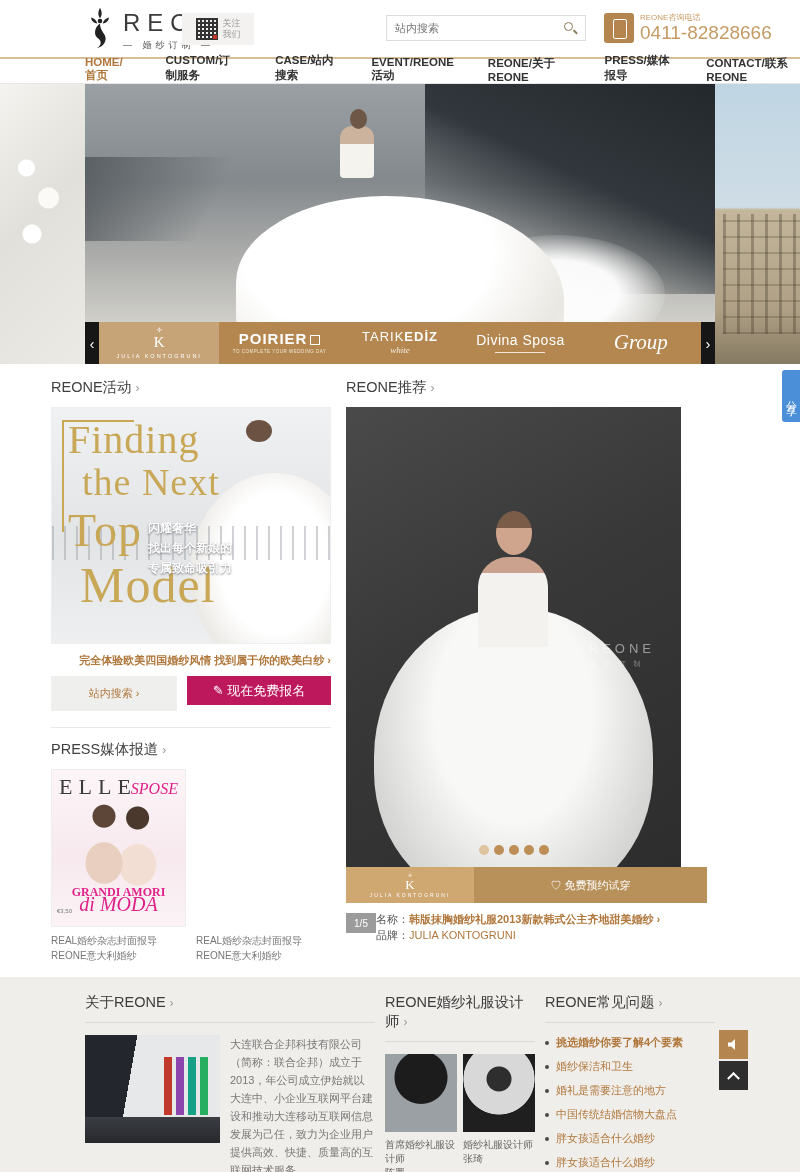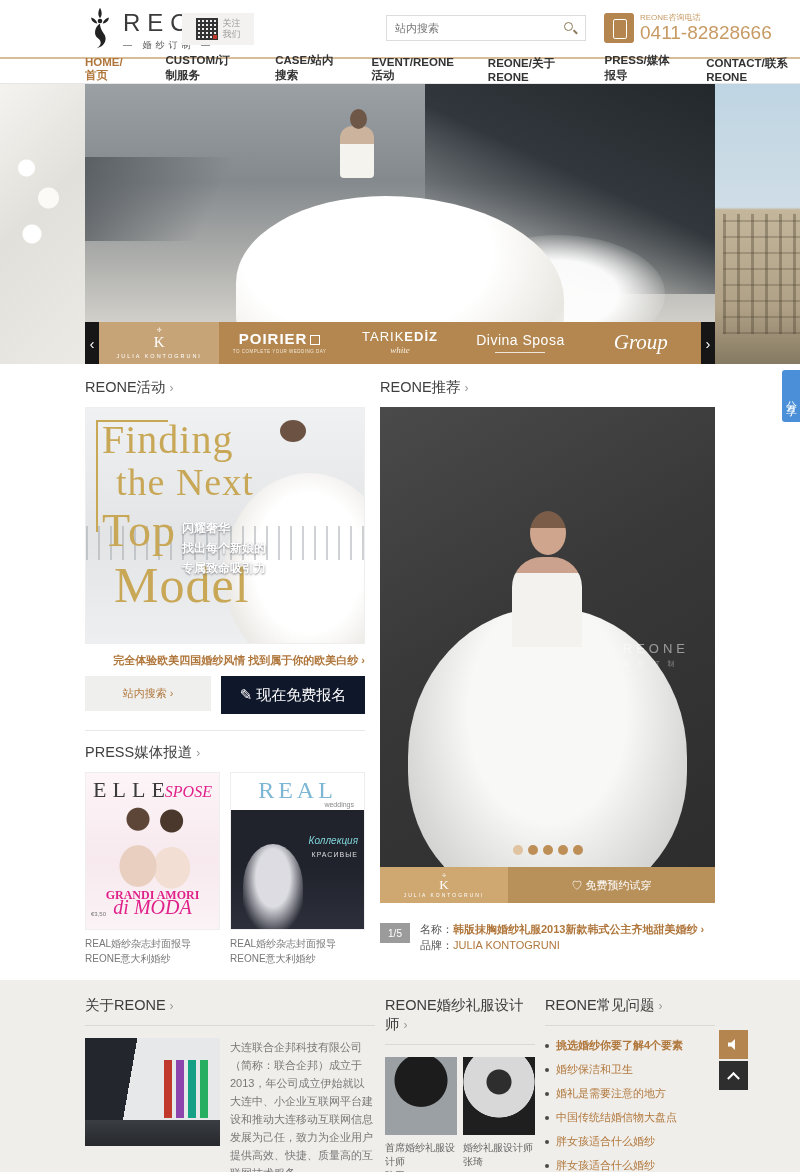--- a/index.html
+++ b/index.html
@@ -74,21 +74,21 @@
   .bc-poirier .sq { width:10px; height:10px; border:1.5px solid #fff; display:inline-block; }
   .bc-tagline { font-size:4.5px; letter-spacing:.5px; margin-top:2px; color:#f3e7d6; }
   .bc-tarik { font-size:13px; letter-spacing:1px; }
   .bc-tarik b { font-weight:bold; }
   .bc-white { font-family:"Liberation Serif",serif; font-style:italic; font-size:9px; margin-top:1px; color:#f6eee2; }
   .bc-divina { font-size:14px; letter-spacing:.5px; }
   .bc-divina-line { width:50px; height:1px; background:rgba(255,255,255,.8); margin-top:3px; }
   .bc-group { font-family:"Liberation Serif",serif; font-style:italic; font-size:21px; }
 
   
-  .main { display:flex; padding:10px 85px 14px 85px; gap:15px; }
+  .main { display:flex; padding:10px 85px 14px 51px; gap:15px; }
   .col-l { width:280px; }
   .col-r { width:361px; }
   .sec-h { font-size:14.5px; color:#404040; margin:4px 0 10px 0; }
   .sec-h .arr { color:#999; font-size:12px; }
 
   
   .poster { position:relative; width:280px; height:237px; overflow:hidden; border:1px solid #eee; cursor:pointer;
       background:linear-gradient(180deg,#eff1f2 0%,#e2e4e6 55%,#edeff0 100%); }
   .poster .bride-r { position:absolute; right:-30px; bottom:-30px; width:170px; height:200px; border-radius:50%;
       background:radial-gradient(ellipse at 50% 45%, #ffffff 0 45%, #eceae6 70%, rgba(236,234,230,0) 100%); }
@@ -99,21 +99,21 @@
   .gold { position:absolute; font-family:"Liberation Serif",serif; color:#c8a757; letter-spacing:1px; }
   .g1 { left:16px; top:8px;  font-size:40px;text-align:right; }
   .g2 { left:30px; top:52px; font-size:38px; }
   .g3 { left:16px; top:96px; font-size:46px; }
   .g4 { left:28px; top:148px; font-size:50px; }
   .cnlines { position:absolute; left:96px; top:110px; font-size:12px; font-weight:bold; color:#fff; line-height:20px;
       text-shadow:0 1px 2px rgba(110,110,115,.9); }
   .act-link { display:block; font-size:11px; font-weight:bold; color:#b0773c; margin:9px 0 8px 0; text-decoration:none;text-align:right; }
   .act-btns { display:flex; gap:10px; }
   .btn-detail { width:126px; height:35px; background:#efefed; border:0; color:#b0773c; font-size:11px; cursor:pointer; font-family:"Liberation Sans",sans-serif; }
-  .btn-signup { flex:1; height:38px; background:#0f172a; border:0; color:#fff; font-size:15px; cursor:pointer; font-family:"Liberation Sans",sans-serif; }
+  .btn-signup { flex:1; height:29px; background:#be185d; border:0; color:#fff; font-size:13px; cursor:pointer; font-family:"Liberation Sans",sans-serif; }
   .col-divider { height:1px; background:#e8e8e8; margin:16px 0 12px 0; }
 
   
   .covers { display:flex; gap:10px; }
   .cover { width:135px; height:158px; position:relative; overflow:hidden; cursor:pointer; border:1px solid #eee; }
   .cover1 { background:linear-gradient(180deg,#fdf5f8 0%,#f7e9ee 55%,#fbf3f6 100%); }
   .cover1 .models { position:absolute; left:28px; top:30px; width:80px; height:90px; background:
       radial-gradient(circle at 30% 18%, #5d4637 0 11px, transparent 12px),
       radial-gradient(circle at 72% 20%, #4a382c 0 11px, transparent 12px),
       radial-gradient(ellipse at 30% 70%, #e8cfc0 0 18px, transparent 19px),
@@ -148,21 +148,21 @@
   .rec-wm .wm-sub { font-size:7px; letter-spacing:3px; display:block; margin-top:2px; color:rgba(255,255,255,.4); }
   .rec-dots { position:absolute; left:0; right:0; bottom:12px; display:flex; justify-content:center; gap:5px; }
   .dot { width:10px; height:10px; border-radius:50%; background:#bd8f57; cursor:pointer; }
   .dot.active { background:#e0c3a0; }
   .rec-bar { display:flex; height:36px; }
   .rec-bar-brand { width:128px; background:#cfa770; color:#fff; display:flex; flex-direction:column; align-items:center; justify-content:center; line-height:1; cursor:pointer; }
   .rb-k { font-family:"Liberation Serif",serif; font-size:13px; }
   .rb-k:before { content:"✢"; display:block; font-size:5px; text-align:center; }
   .rb-name { font-size:5px; letter-spacing:2px; margin-top:2px; }
   .rec-bar-try { flex:1; background:#b8905a; border:0; color:#fff; font-size:11px; cursor:pointer; font-family:"Liberation Sans",sans-serif; }
-  .rec-cap { display:flex; margin-top:18px; gap:10px; }
+  .rec-cap { display:flex; margin-top:8px; }
   .rec-pager { width:30px; height:20px; background:#9b9b9b; color:#fff; font-size:10px; display:flex; align-items:center; justify-content:center; margin-top:2px; }
   .rec-cap-lines { flex:1; }
   .rec-name-line { font-size:11px; line-height:16px; }
   .rec-name-line .lbl { color:#555; }
   .rec-name-line a { color:#b0773c; font-weight:bold; text-decoration:none; }
   .rec-brand-line { font-size:11px; line-height:16px; }
   .rec-brand-line .lbl { color:#555; }
   .rec-brand-line .val { color:#b0773c; }
 
   
@@ -324,27 +324,20 @@
 
     <div class="sec-h"><span>PRESS媒体报道</span> <span class="arr">›</span></div>
     <div class="covers">
       <div class="cover cover1">
         <div class="cv1-title"><span class="elle">ELLE</span><span class="spose">SPOSE</span></div>
         <div class="models"></div>
         <div class="cv1-mid">GRANDI AMORI</div>
         <div class="cv1-sub">di MODA</div>
         <div class="cv1-price">€3,50</div>
       </div>
-      <div class="cover cover2">
-        <div class="cv2-title">REAL</div>
-        <div class="cv2-sub">weddings</div>
-        <div class="cv2-dress"></div>
-        <div class="cv2-ru1">Коллекция</div>
-        <div class="cv2-ru2">КРАСИВЫЕ</div>
-      </div>
     </div>
     <div class="cover-caps">
       <div class="cover-cap">REAL婚纱杂志封面报导REONE意大利婚纱</div>
       <div class="cover-cap">REAL婚纱杂志封面报导REONE意大利婚纱</div>
     </div>
   </div>
 
   <div class="col-r">
     <div class="sec-h"><span>REONE推荐</span> <span class="arr">›</span></div>
 

